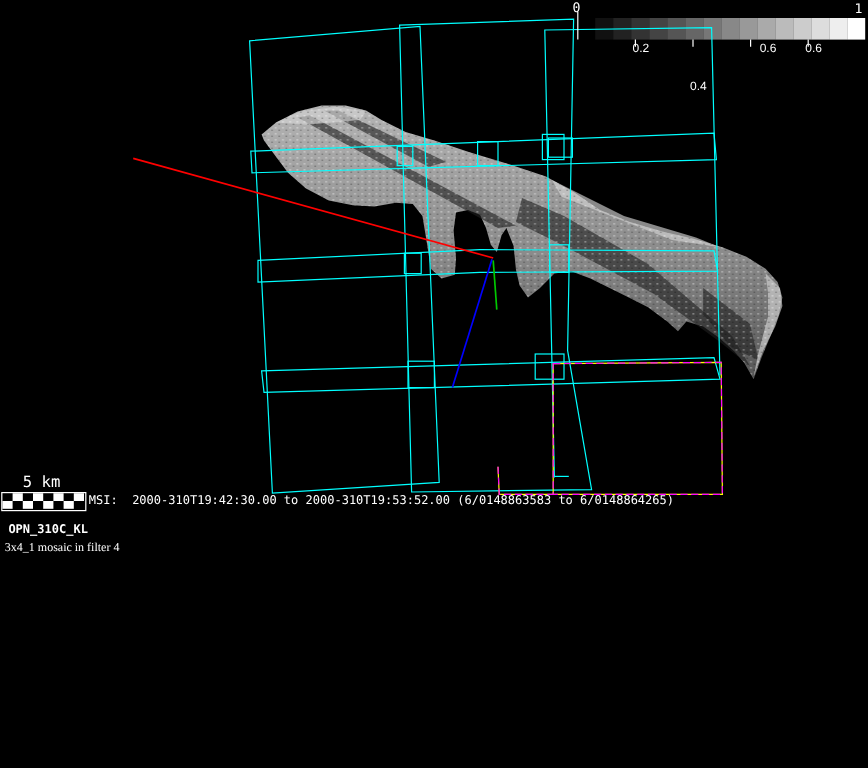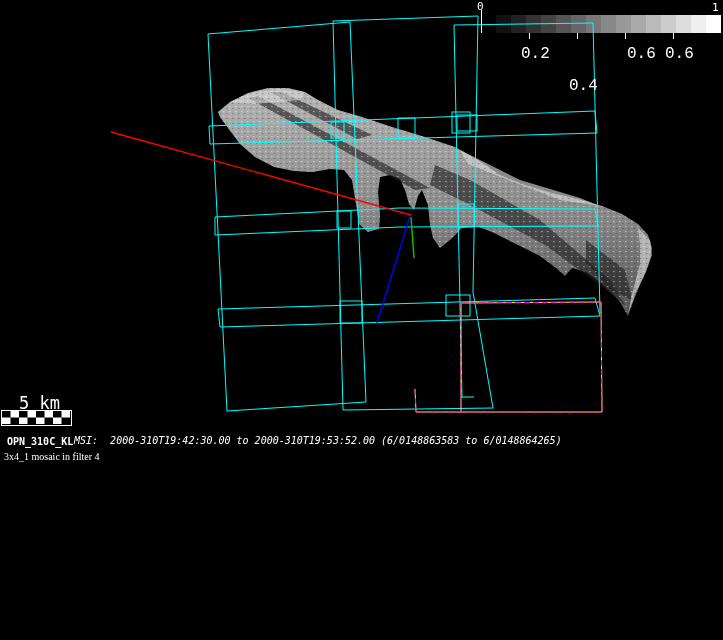--- a/index.html
+++ b/index.html
@@ -5,24 +5,24 @@
   html,body{margin:0;padding:0;background:#000;}
   #app{position:relative;width:723px;height:640px;background:#000;overflow:hidden;
        font-family:"DejaVu Sans Mono",monospace;}
   #scene{position:absolute;left:0;top:0;z-index:2;}
   #colorbar{position:absolute;z-index:1;display:flex;}
   #colorbar div{height:100%;flex:1 1 auto;}
   .txt{position:absolute;color:#fff;z-index:3;white-space:pre;
        font-family:"DejaVu Sans Mono",monospace;font-size:10px;line-height:12px;}
   #cb-min{left:477px;top:1px;font-size:11px;}
   #cb-max{left:712px;top:2px;font-size:11px;}
-  .cbtick{position:absolute;top:45px;width:26px;text-align:center;color:#fff;
-          font-size:16px;z-index:3;font-family:Liberation Mono, monospace;}
-  #scale-label{left:19px;top:397px;font-size:17px;}
-  #status-line{left:74px;top:435px;font-style:italic;}
+  .cbtick{position:absolute;top:35px;width:26px;text-align:center;color:#fff;
+          font-size:10px;z-index:3;font-family:Liberation Sans, sans-serif;}
+  #scale-label{left:19px;top:397px;font-size:13px;}
+  #status-line{left:74px;top:412px;}
   #opnav-id{left:7px;top:436px;font-weight:bold;}
   #mosaic-label{left:4px;top:451px;font-family:Liberation Serif, serif;}
 </style>
 </head>
 <body>
 
 <div id="app">
   <svg id="scene" width="723" height="640">
       <defs>
         <linearGradient id="astg" x1="0" y1="0" x2="0" y2="1">

